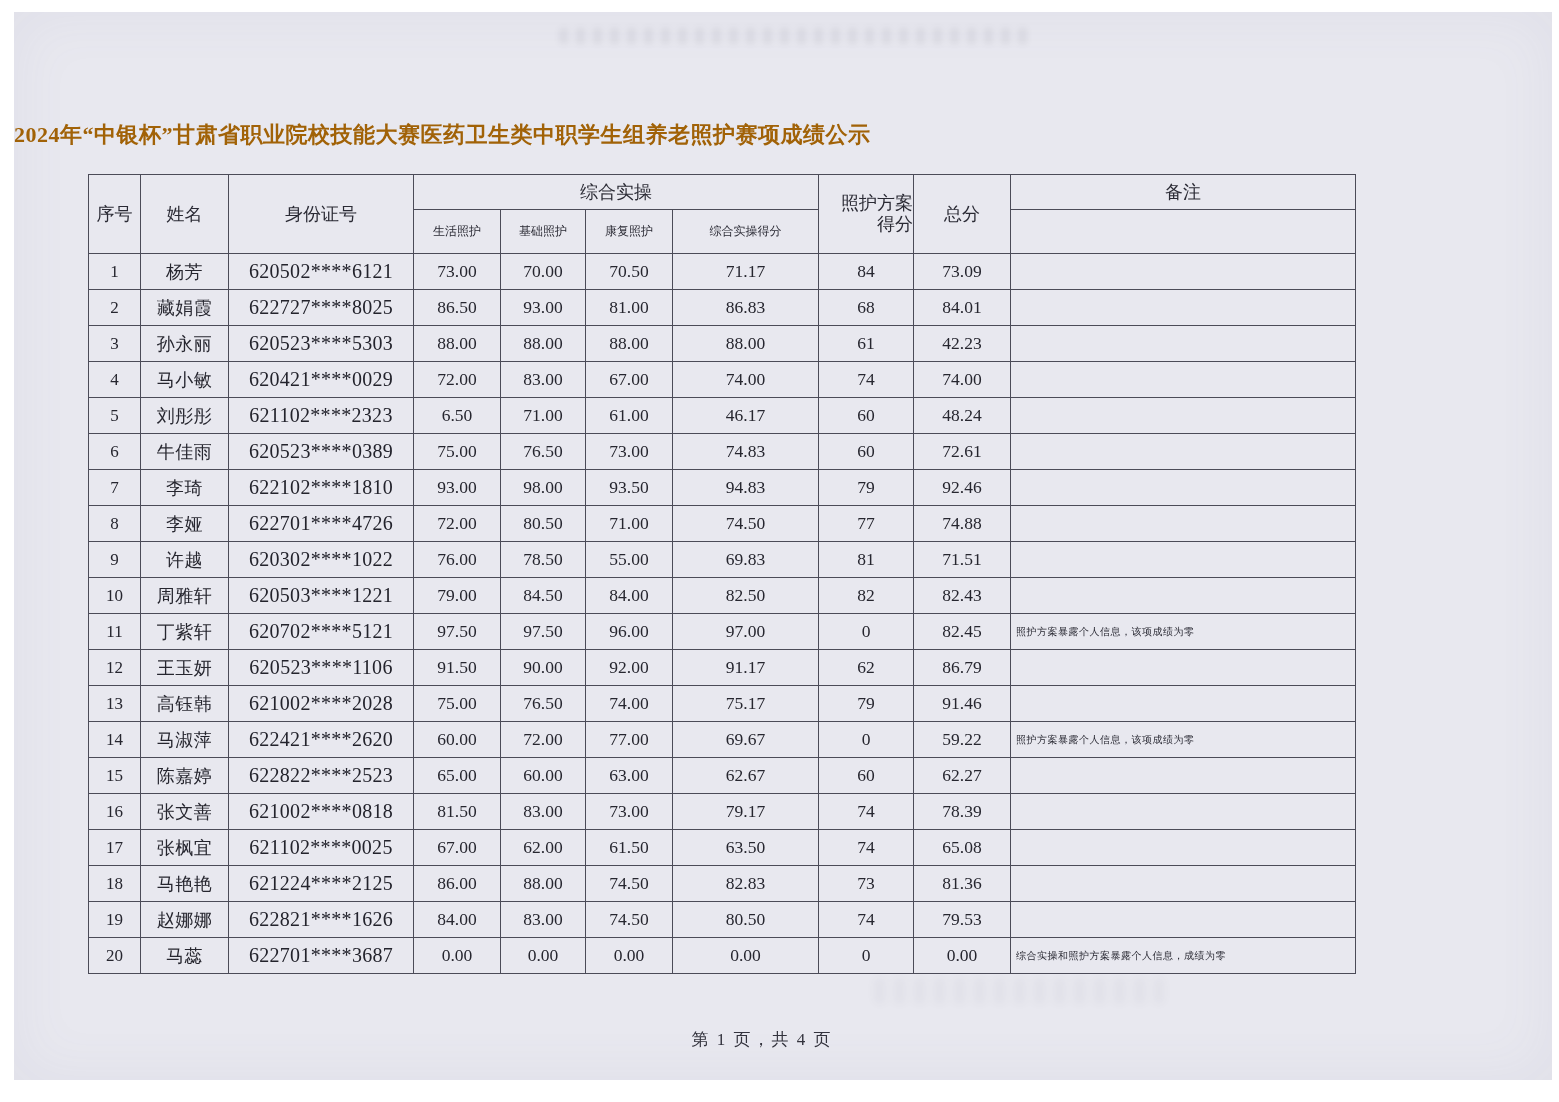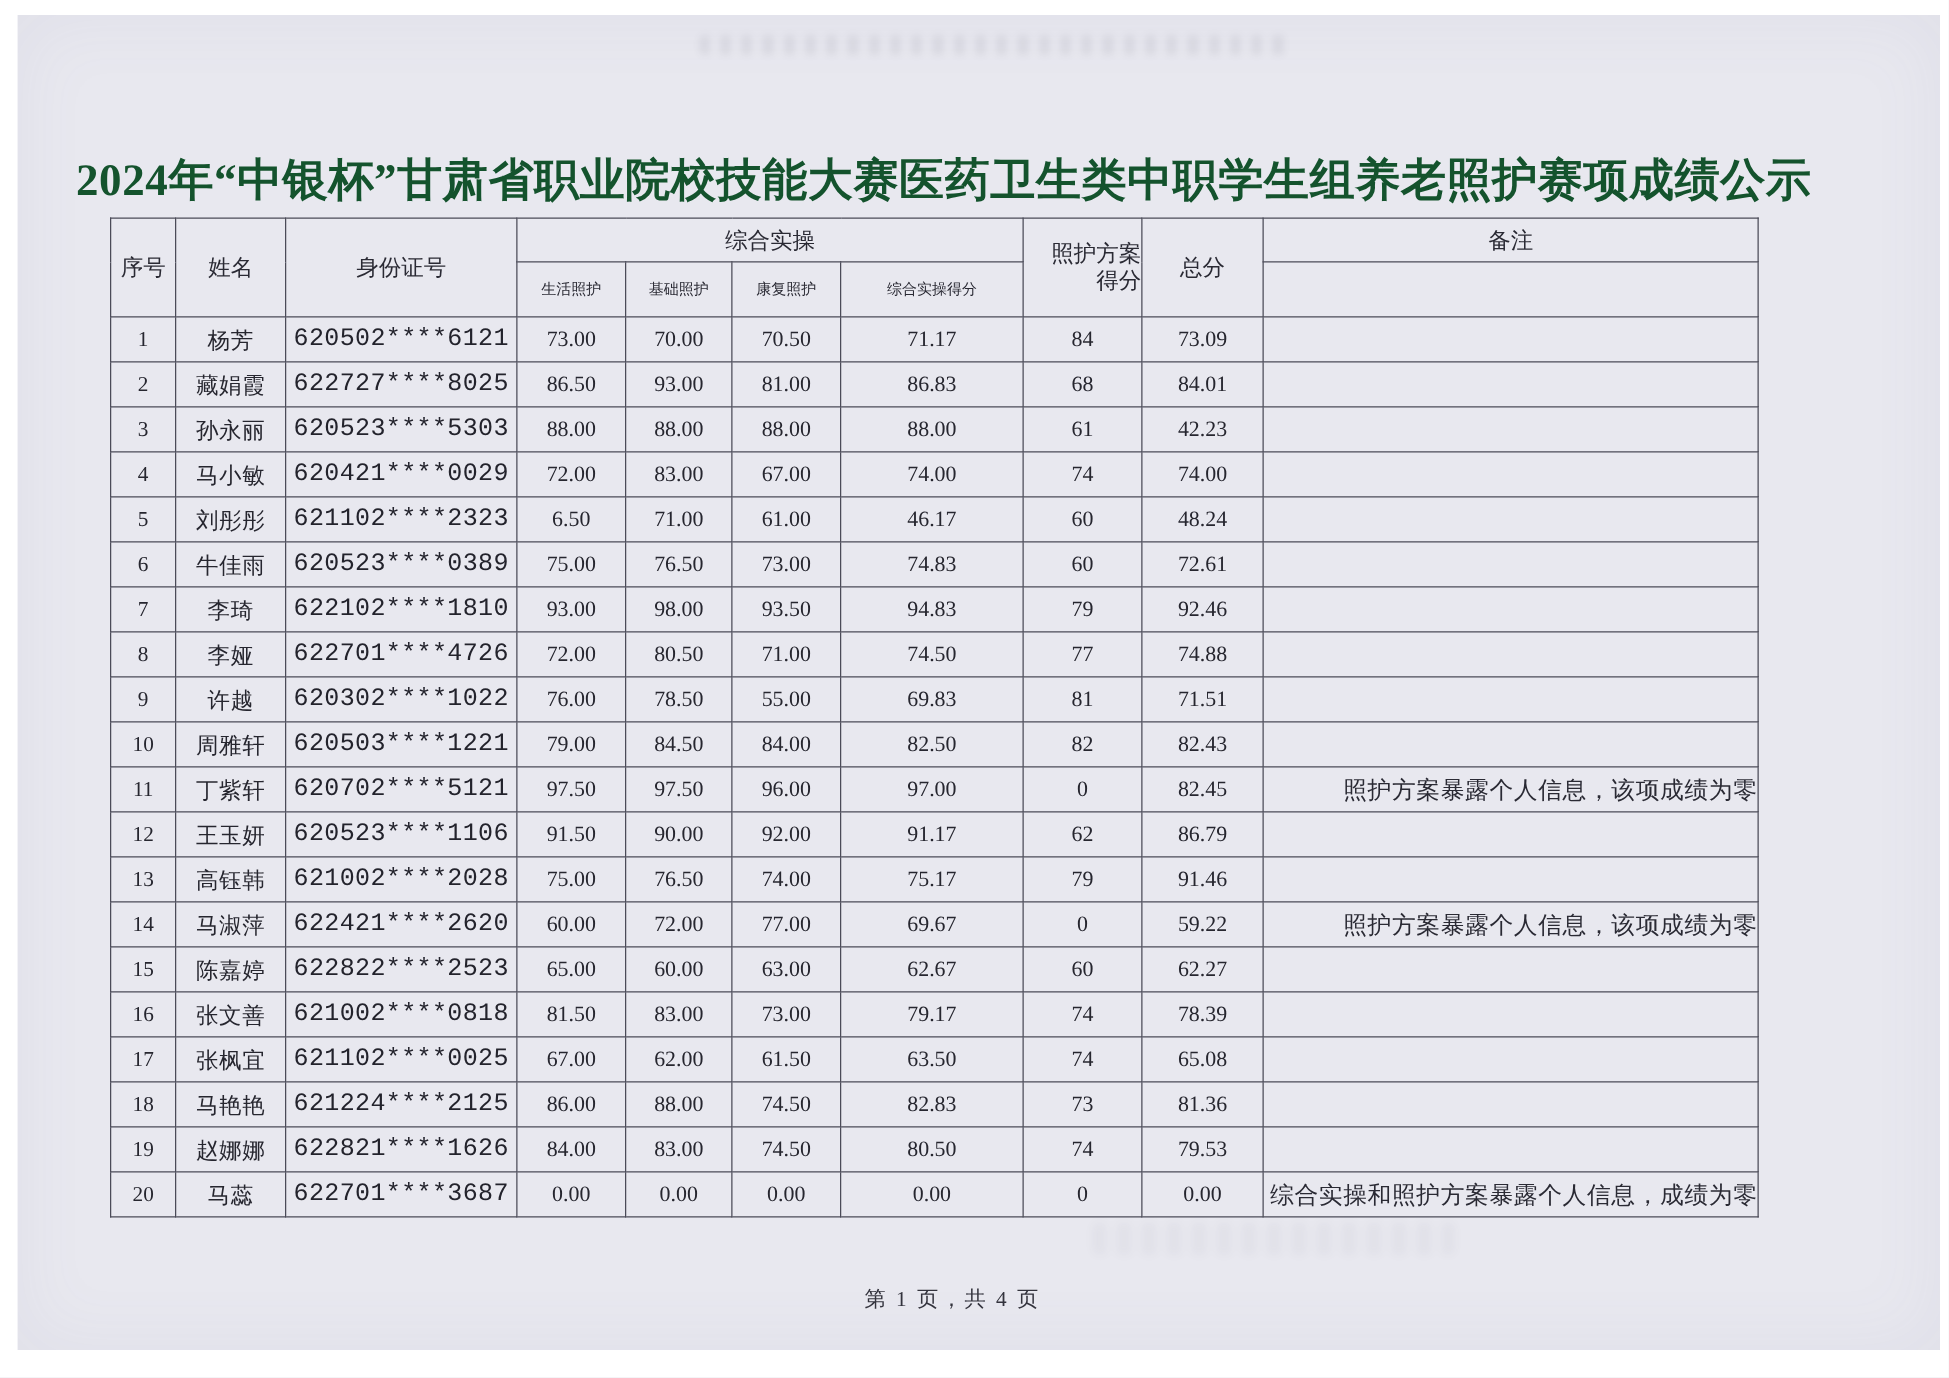--- a/index.html
+++ b/index.html
@@ -19,22 +19,21 @@
     background:repeating-linear-gradient(90deg,rgba(60,60,80,0.22) 0 9px,rgba(60,60,80,0) 9px 17px);
     filter:blur(3px);opacity:0.35;border-radius:4px;
   }
   .smudge-bottom{
     position:absolute;left:860px;top:966px;width:290px;height:26px;
     background:repeating-linear-gradient(90deg,rgba(60,60,80,0.15) 0 11px,rgba(60,60,80,0) 11px 20px);
     filter:blur(4px);opacity:0.28;border-radius:4px;
   }
   .doc-title{
     position:absolute;left:0;right:56px;top:108px;
-    text-align:center;
-    font-size:36px;font-weight:bold;color:#14532d;
+    font-size:22px;font-weight:bold;color:#a16207;
     letter-spacing:0.5px;
     font-family:"Liberation Serif","DejaVu Serif",serif;
   }
   table.score-table{
     position:absolute;left:74px;top:162px;
     border-collapse:collapse;table-layout:fixed;
     background:transparent;
     color:#26262f;
   }
   .score-table th,.score-table td{
@@ -45,25 +44,25 @@
     overflow:hidden;white-space:nowrap;
   }
   .score-table thead tr.h1 th{height:34px;font-size:18px;}
   .score-table thead tr.h2 th{height:43px;font-size:12px;}
   .score-table thead th{color:#2a2a34;}
   .score-table tbody tr{height:36px;}
   .score-table td{font-size:17.5px;}
   td.c-no{font-size:17px;}
   td.c-name{font-size:18px;letter-spacing:0.5px;}
   td.c-id{
-    font-family:Liberation Mono, monospace;
+    font-family:Liberation Serif, serif;
     font-size:20px;letter-spacing:0.3px;color:#23232c;
   }
   td.c-remark{
-    text-align:right;font-size:19px;padding-left:5px;color:#2a2a34;
+    text-align:left;font-size:10px;padding-left:5px;color:#2a2a34;
     letter-spacing:0.5px;
   }
   .plan-head{line-height:21px;text-align:right;}
   .footer-text{
     position:absolute;top:1016px;left:748px;transform:translateX(-50%);
     font-size:17px;color:#33333d;letter-spacing:2px;
     font-family:"Liberation Serif","DejaVu Serif",serif;
   }
 </style>
 </head>

